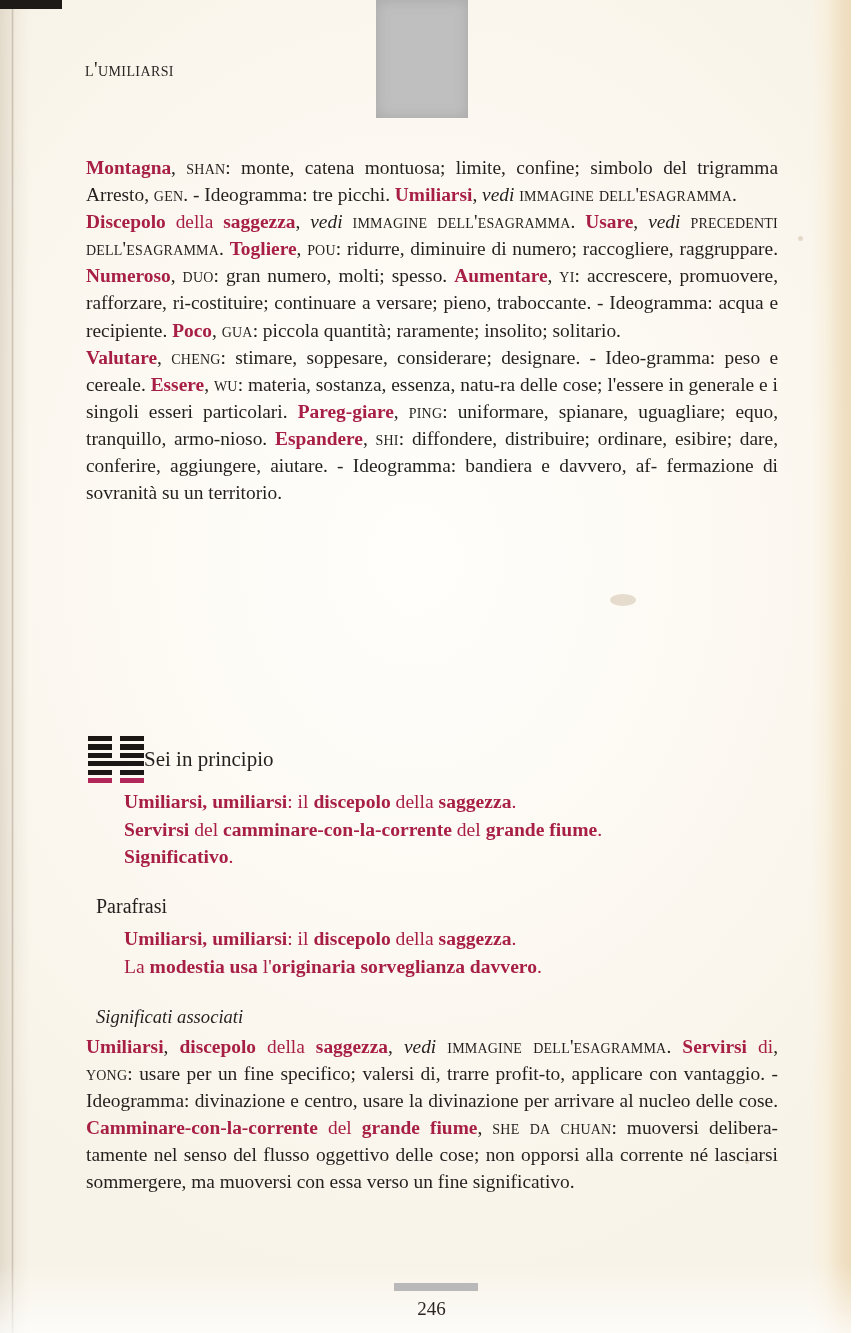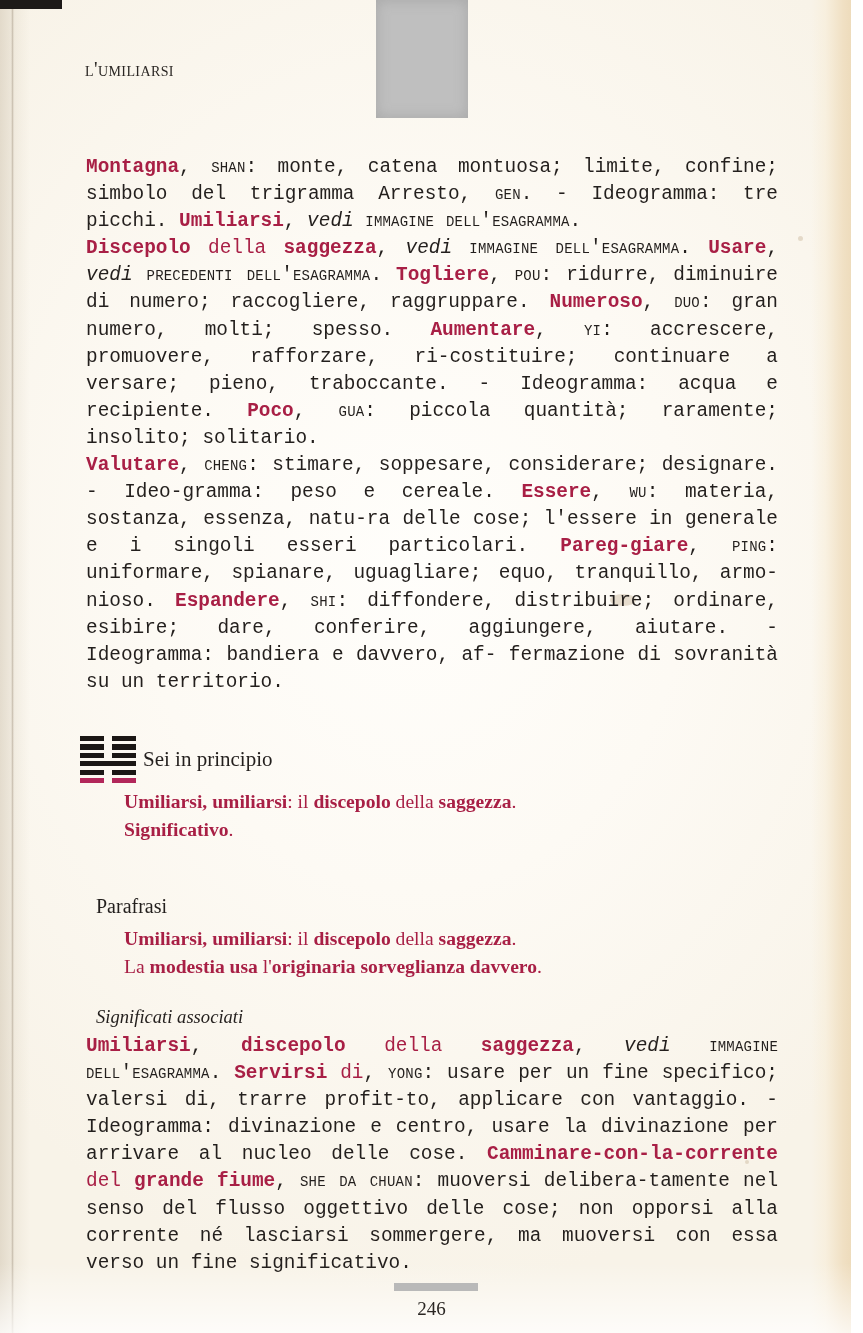--- a/index.html
+++ b/index.html
@@ -117,21 +117,21 @@
     color: #231f1d;
   }
 
   .body-text {
     font-size: 19.4px;
     line-height: 27.1px;
     text-align: justify;
     text-justify: inter-word;
     hyphens: manual;
   }
-  .body-text p { margin: 0; font-family: Liberation Mono, monospace; }
+  .body-text p { margin: 0; }
 
   .red { color: #a81f45; }
   .rb  { color: #a81f45; font-weight: bold; }
   .it  { font-style: italic; }
   .sc  {
     font-variant: small-caps;
     text-transform: lowercase;
     font-size: 1.0em;
     letter-spacing: .2px;
   }
@@ -144,24 +144,23 @@
     font-size: 21px;
     letter-spacing: 1.6px;
     color: #241f1d;
     font-variant: small-caps;
     text-transform: lowercase;
   }
 
   
   .line-head-row {
     position: absolute;
-    left: 80px;
+    left: 88px;
     display: flex;
     align-items: center;
-    gap: 7px;
   }
   .hexagram {
     display: flex;
     flex-direction: column;
     justify-content: center;
     gap: 3.2px;
     width: 56px;
   }
   .hx-line { height: 5.2px; display: flex; }
   .hx-line.solid i { flex: 1 1 auto; background: #1b1715; }
@@ -267,20 +266,21 @@
             <i></i>
             <span></span>
             <i></i>
           </div>
       </div>
       <div class="line-head-label">Sei in principio</div>
     </div>
 
     <div class="verse" style="top:788px;">
       <div><b>Umiliarsi, umiliarsi</b><span>: il </span><b>discepolo</b><span> della </span><b>saggezza</b><span>.</span></div>
+      <div><b>Servirsi</b><span> del </span><b>camminare-con-la-corrente</b><span> del </span><b>grande fiume</b><span>.</span></div>
       <div><b>Significativo</b><span>.</span></div>
     </div>
 
     <div class="sub-label" style="top:895px;text-align:right;">Parafrasi</div>
 
     <div class="verse" style="top:925px;">
       <div><b>Umiliarsi, umiliarsi</b><span>: il </span><b>discepolo</b><span> della </span><b>saggezza</b><span>.</span></div>
       <div><span>La </span><b>modestia usa</b><span> l'</span><b>originaria sorveglianza davvero</b><span>.</span></div>
     </div>
 

